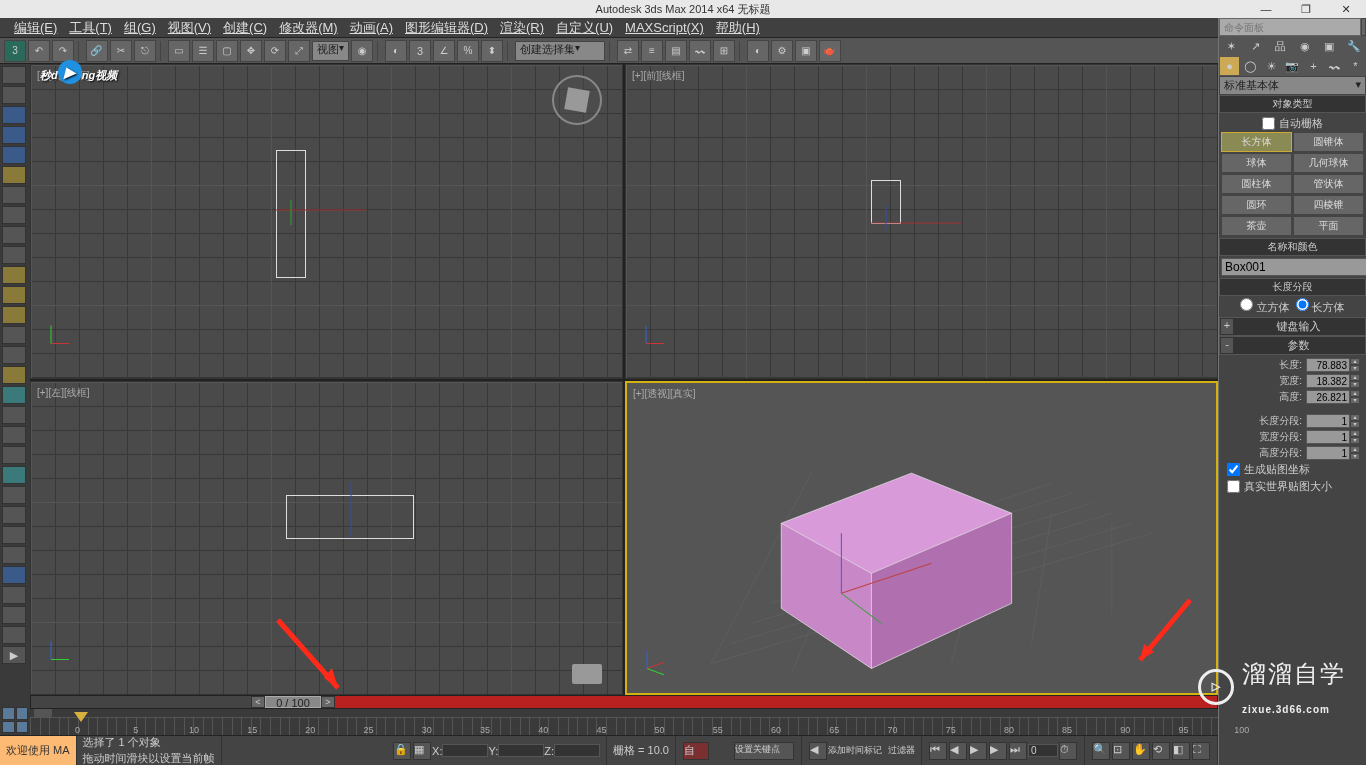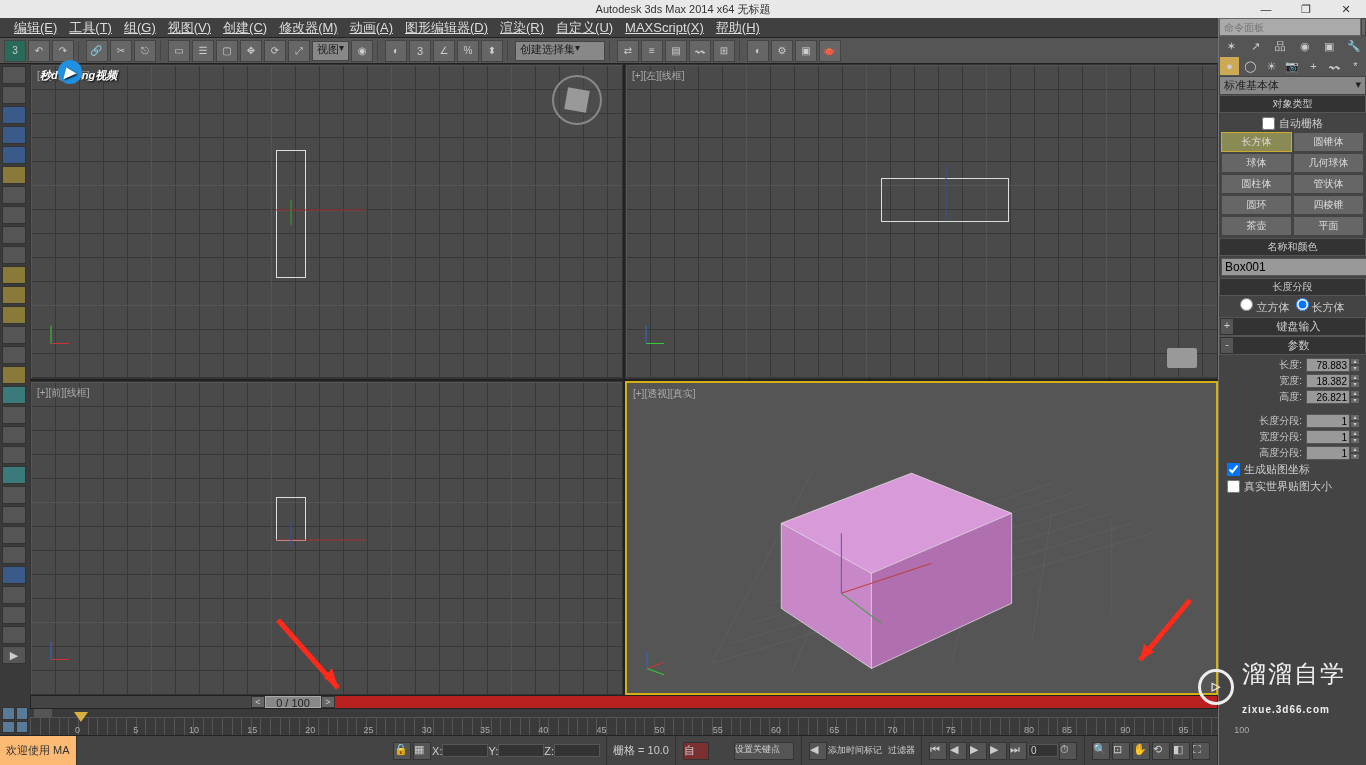--- a/index.html
+++ b/index.html
@@ -231,42 +231,42 @@
         <div class="cube"></div>
       </div>
     <div class="axis-gizmo">
       <div class="ax red" style="top:15px;"></div>
         <div class="ax green" style="top:15px;"></div>
     </div>
   </div>
 
   <div class="vp">
     <div class="grid-bg"></div>
+    <div class="vp-label">[+][前][线框]</div>
+    <div class="wire-rect" style="left:245px;top:115px;width:30px;height:44px;"></div>
+    <svg style="position:absolute;left:240px;top:140px;width:100px;height:30px;">
+      <line x1="5" y1="18" x2="95" y2="18" stroke="#a03030" stroke-width="1"></line>
+      <line x1="20" y1="0" x2="20" y2="25" stroke="#3050a0" stroke-width="1"></line>
+    </svg>
+    <div class="axis-gizmo">
+      <div class="ax red" style="top:15px;"></div>
+        <div class="ax blue" style="top:15px;"></div>
+    </div>
+  </div>
+
+  <div class="vp">
+    <div class="grid-bg"></div>
     <div class="vp-label">[+][左][线框]</div>
     <div class="wire-rect" style="left:255px;top:113px;width:128px;height:44px;"></div>
     <svg style="position:absolute;left:300px;top:100px;width:40px;height:70px;">
       <line x1="20" y1="0" x2="20" y2="55" stroke="#3050a0" stroke-width="1"></line>
     </svg>
     <div class="mini-nav"></div>
     <div class="axis-gizmo">
       <div class="ax green" style="top:15px;transform:none;background:#3c3;"></div>
-        <div class="ax blue" style="top:15px;"></div>
-    </div>
-  </div>
-
-  <div class="vp">
-    <div class="grid-bg"></div>
-    <div class="vp-label">[+][前][线框]</div>
-    <div class="wire-rect" style="left:245px;top:115px;width:30px;height:44px;"></div>
-    <svg style="position:absolute;left:240px;top:140px;width:100px;height:30px;">
-      <line x1="5" y1="18" x2="95" y2="18" stroke="#a03030" stroke-width="1"></line>
-      <line x1="20" y1="0" x2="20" y2="25" stroke="#3050a0" stroke-width="1"></line>
-    </svg>
-    <div class="axis-gizmo">
-      <div class="ax red" style="top:15px;"></div>
         <div class="ax blue" style="top:15px;"></div>
     </div>
   </div>
 
   <div class="vp active">
     <div class="persp-grid">
       <svg viewBox="0 0 500 310">
 
         <g stroke="#666" stroke-width="0.5">
           <line x1="40" y1="280" x2="480" y2="150"></line>
@@ -485,37 +485,41 @@
       <span class="tick" style="left: 33.4%;">30</span>
       <span class="tick" style="left: 38.3%;">35</span>
       <span class="tick" style="left: 43.2%;">40</span>
       <span class="tick" style="left: 48.1%;">45</span>
       <span class="tick" style="left: 53%;">50</span>
       <span class="tick" style="left: 57.9%;">55</span>
       <span class="tick" style="left: 62.8%;">60</span>
       <span class="tick" style="left: 67.7%;">65</span>
       <span class="tick" style="left: 72.6%;">70</span>
       <span class="tick" style="left: 77.5%;">75</span>
-      <span class="tick" style="left: 82.4%; margin-left: 20px;">80</span>
+      <span class="tick" style="left: 82.4%;">80</span>
       <span class="tick" style="left: 87.3%;">85</span>
       <span class="tick" style="left: 92.2%;">90</span>
       <span class="tick" style="left: 97.1%;">95</span>
       <span class="tick" style="left: 102%;">100</span>
     </div>
 </div>
 
 <div class="fourview">
     <div></div>
     <div></div>
     <div></div>
     <div></div>
   </div>
 
 <div class="status-bar">
   <div class="seg" style="min-width:64px;background:#fdba74;color:#333;">欢迎使用 MA</div>
+  <div class="seg" style="flex-direction:column;align-items:flex-start;justify-content:center;gap:1px;padding:1px 6px;">
+    <span>选择了 1 个对象</span>
+    <span>拖动时间滑块以设置当前帧</span>
+  </div>
   <div class="seg" style="margin-left:auto;">
     <div class="sbtn">🔒</div>
     <div class="sbtn">▦</div>
     <span>X:</span>
       <input class="coord" style="">
     <span>Y:</span>
       <input class="coord" style="">
     <span>Z:</span>
       <input class="coord" style="">
   </div>

